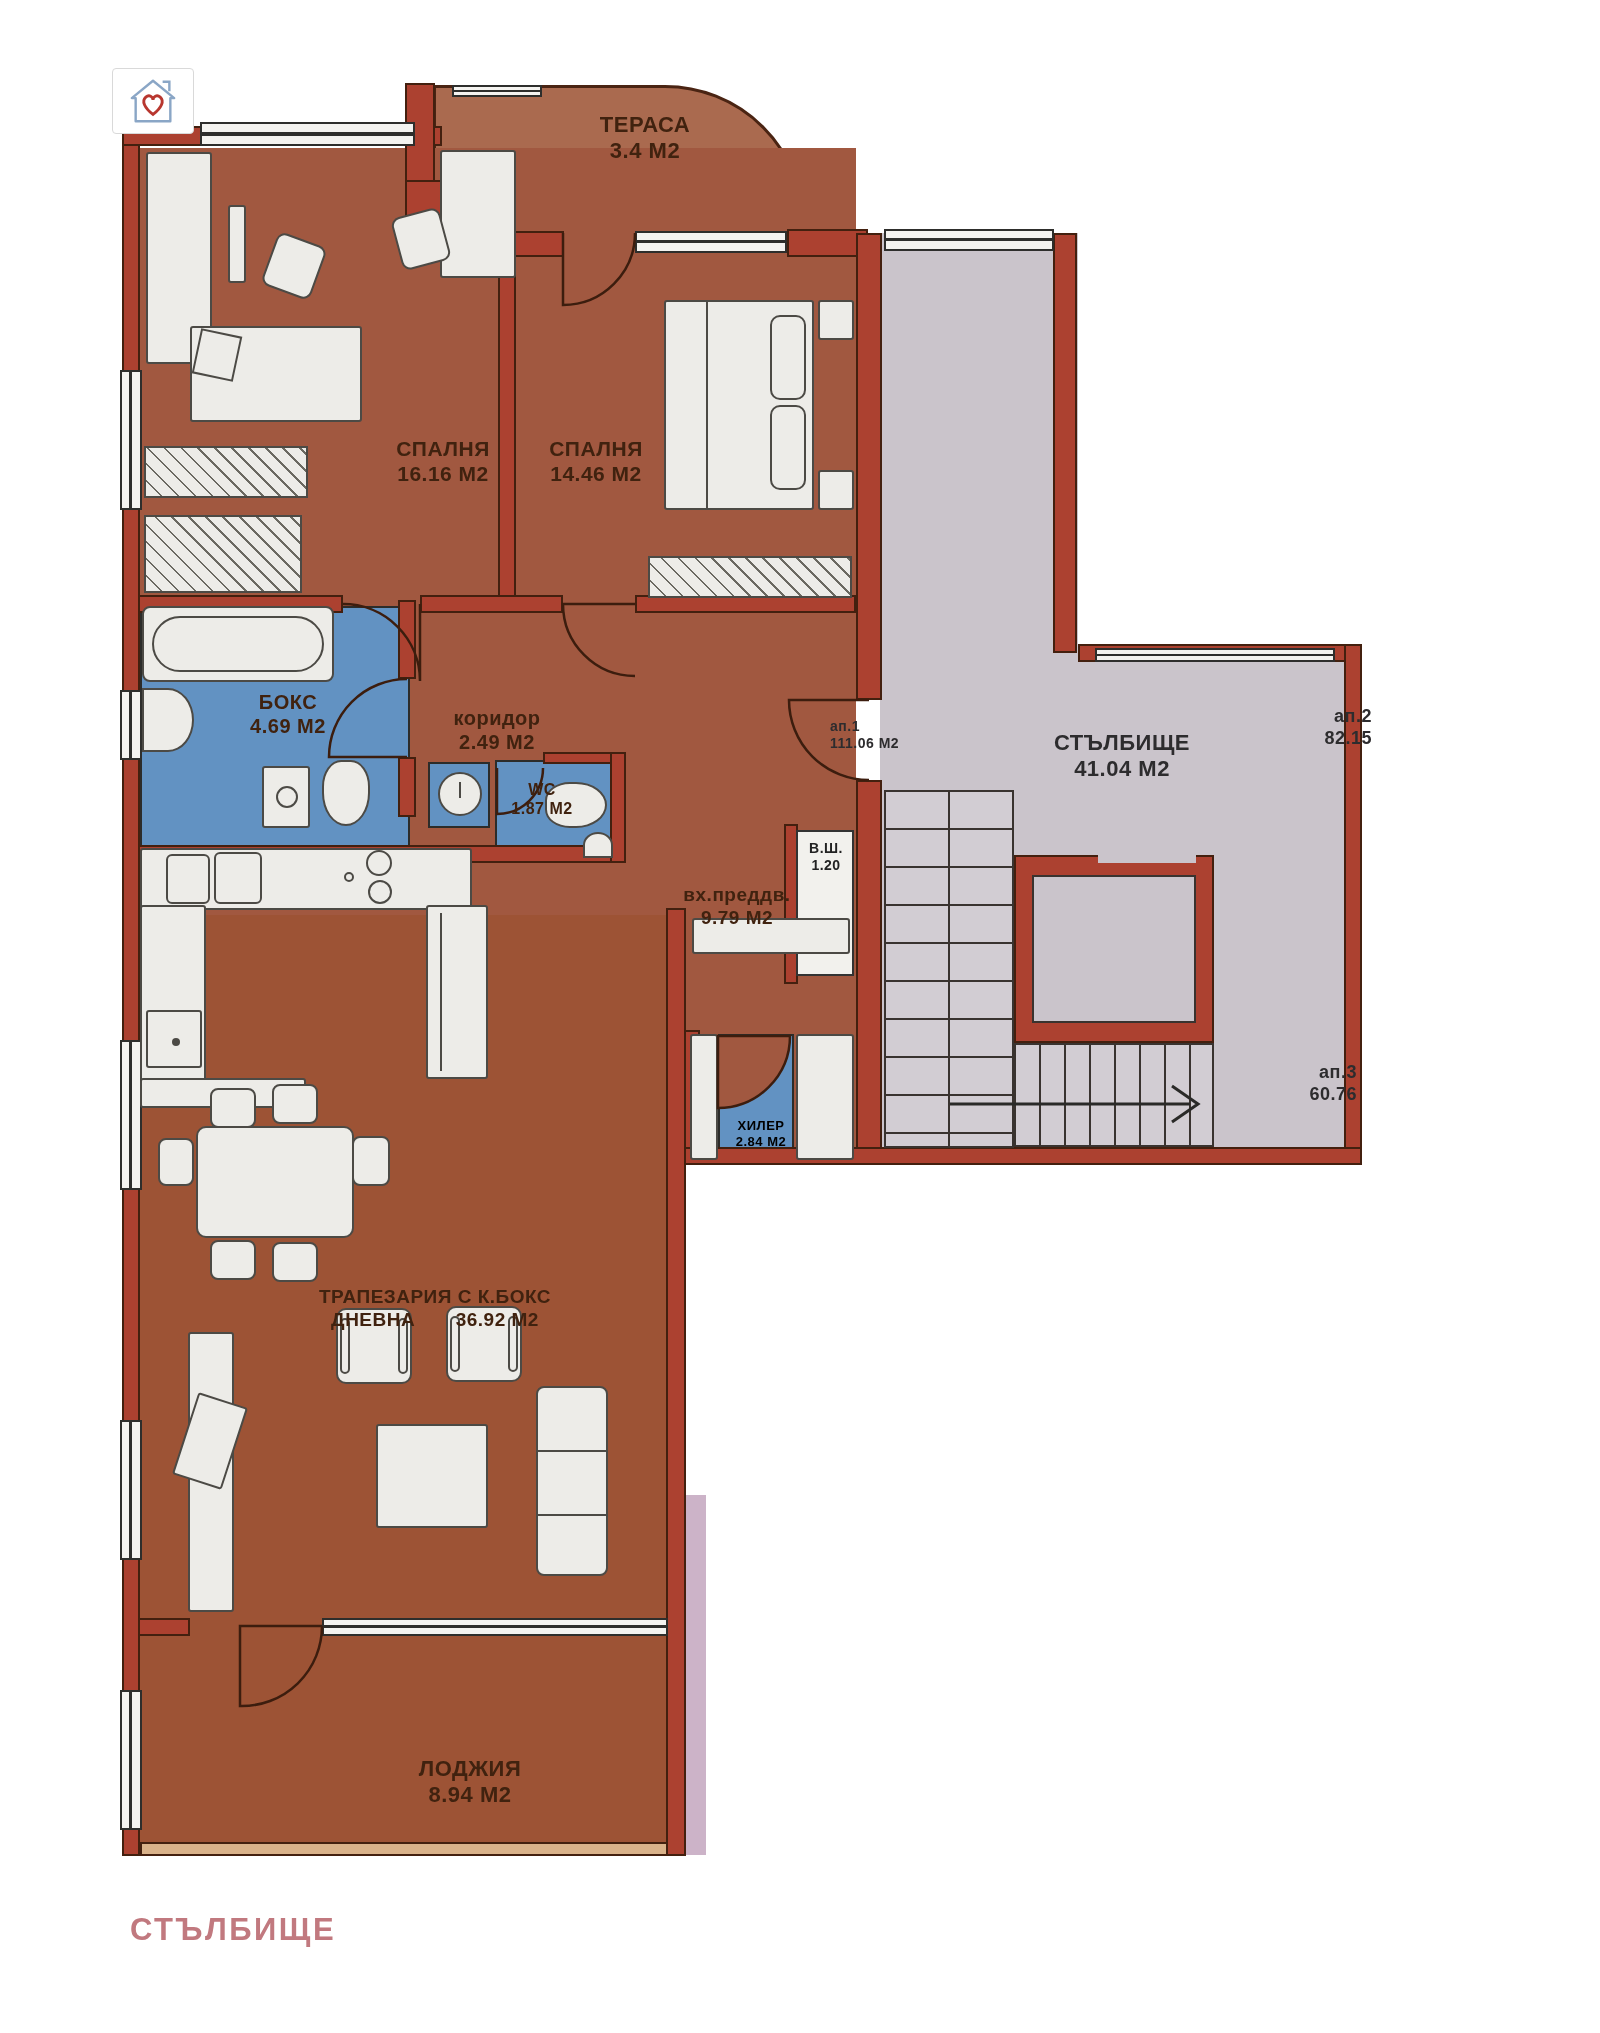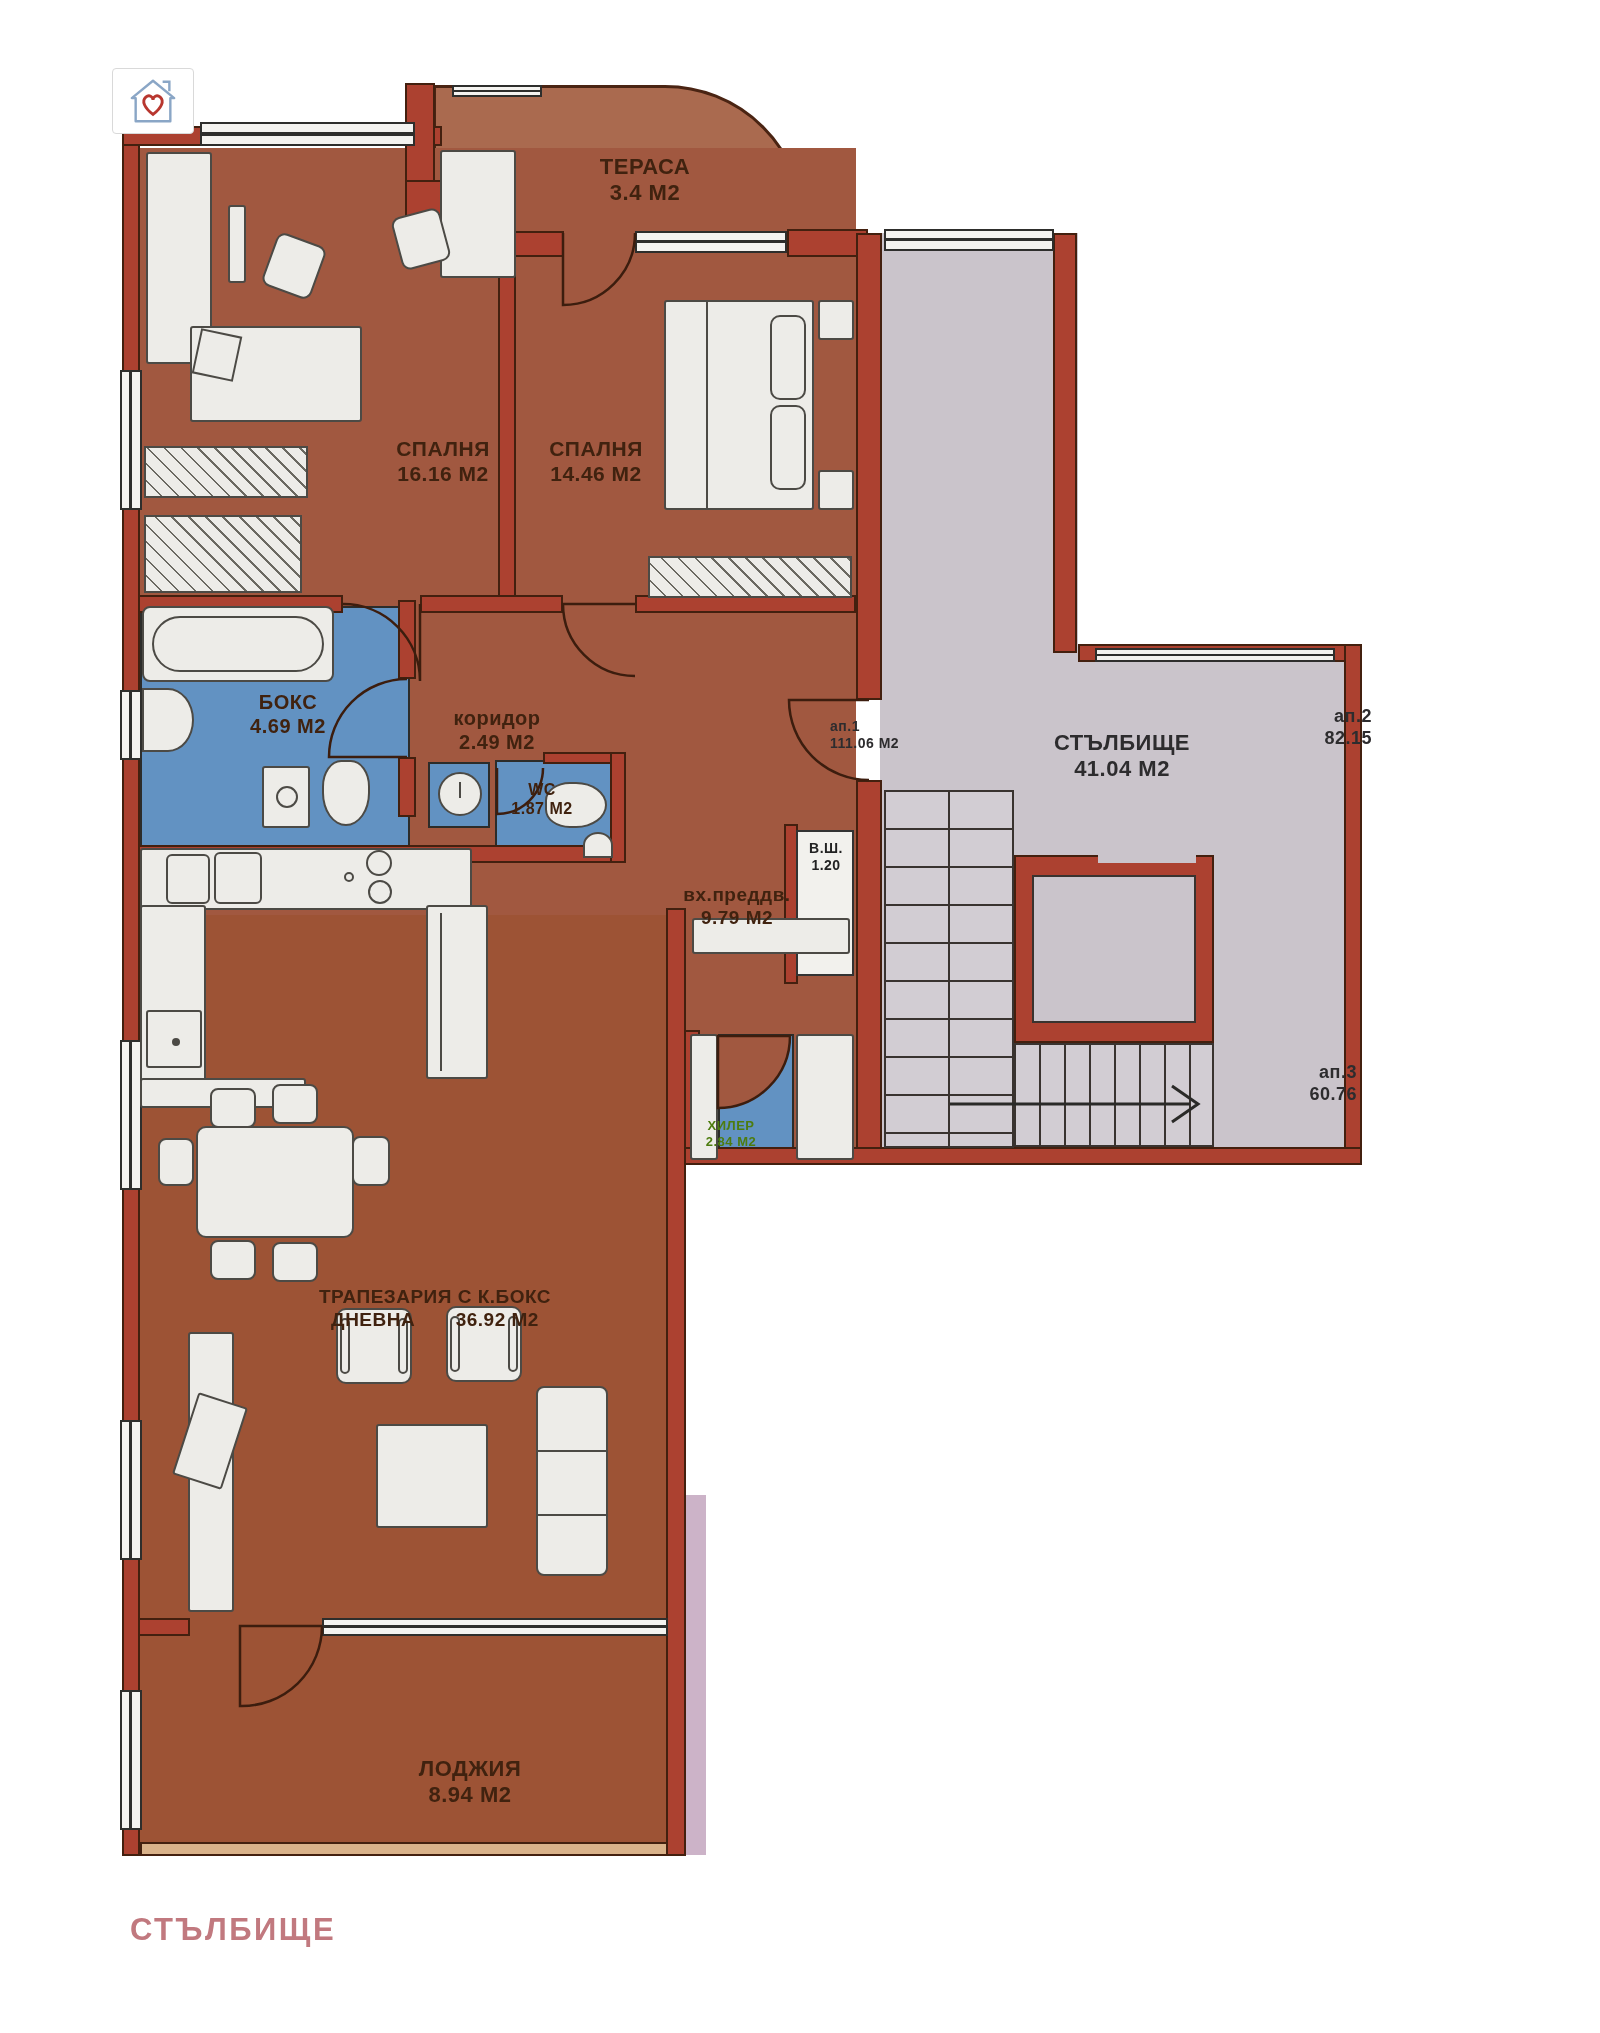--- a/index.html
+++ b/index.html
@@ -183,21 +183,21 @@
     <path d="M 543 768 A 46 46 0 0 1 497 814 L 497 768"></path>
     <path d="M 322 1626 A 80 80 0 0 1 240 1706 L 240 1626 L 322 1626"></path>
   </g>
   <path d="M 718 1036 L 790 1036 A 72 72 0 0 1 718 1108 Z" fill="#a15840" stroke="#3c1d0e" stroke-width="2.5"></path>
   <g fill="none" stroke="#2a2a28" stroke-width="3">
     <path d="M 950 1104 L 1190 1104"></path>
     <path d="M 1172 1086 L 1198 1104 L 1172 1122"></path>
   </g>
 </svg>
 
-<div class="rlabel" style="left:645px;top:112px;transform:translateX(-50%);font-size:22px;margin-top:42px;">
+<div class="rlabel" style="left:645px;top:112px;transform:translateX(-50%);font-size:22px;">
   <span>ТЕРАСА</span><br>
   <span>3.4 М2</span>
 </div>
 <div class="rlabel" style="left:443px;top:436px;transform:translateX(-50%);">
   <span>СПАЛНЯ</span><br>
   <span>16.16 М2</span>
 </div>
 <div class="rlabel" style="left:596px;top:436px;transform:translateX(-50%);">
   <span>СПАЛНЯ</span><br>
   <span>14.46 М2</span>
@@ -231,21 +231,21 @@
   <span>41.04 М2</span>
 </div>
 <div class="rlabel slabel" style="left:1372px;top:706px;transform:translateX(-100%);text-align:right;font-size:18px;">
   <span>ап.2</span><br>
   <span>82.15</span>
 </div>
 <div class="rlabel slabel" style="left:1357px;top:1062px;transform:translateX(-100%);text-align:right;font-size:18px;">
   <span>ап.3</span><br>
   <span>60.76</span>
 </div>
-<div class="rlabel" style="left:731px;top:1118px;transform:translateX(-50%);font-size:13px;color:#4d7c0f;">
+<div class="rlabel" style="left:761px;top:1118px;transform:translateX(-50%);font-size:13px;color:#000000;">
   <span>ХИЛЕР</span><br>
   <span>2.84 М2</span>
 </div>
 <div class="rlabel" style="left:435px;top:1250px;transform:translateX(-50%);font-size:19px;margin-top:36px;">
   <span>ТРАПЕЗАРИЯ С К.БОКС</span><br>
   <span>ДНЕВНА</span>&nbsp;&nbsp;&nbsp;&nbsp;&nbsp;&nbsp;
   <span>36.92 М2</span>
 </div>
 <div class="rlabel" style="left:470px;top:1756px;transform:translateX(-50%);font-size:22px;">
   <span>ЛОДЖИЯ</span><br>

